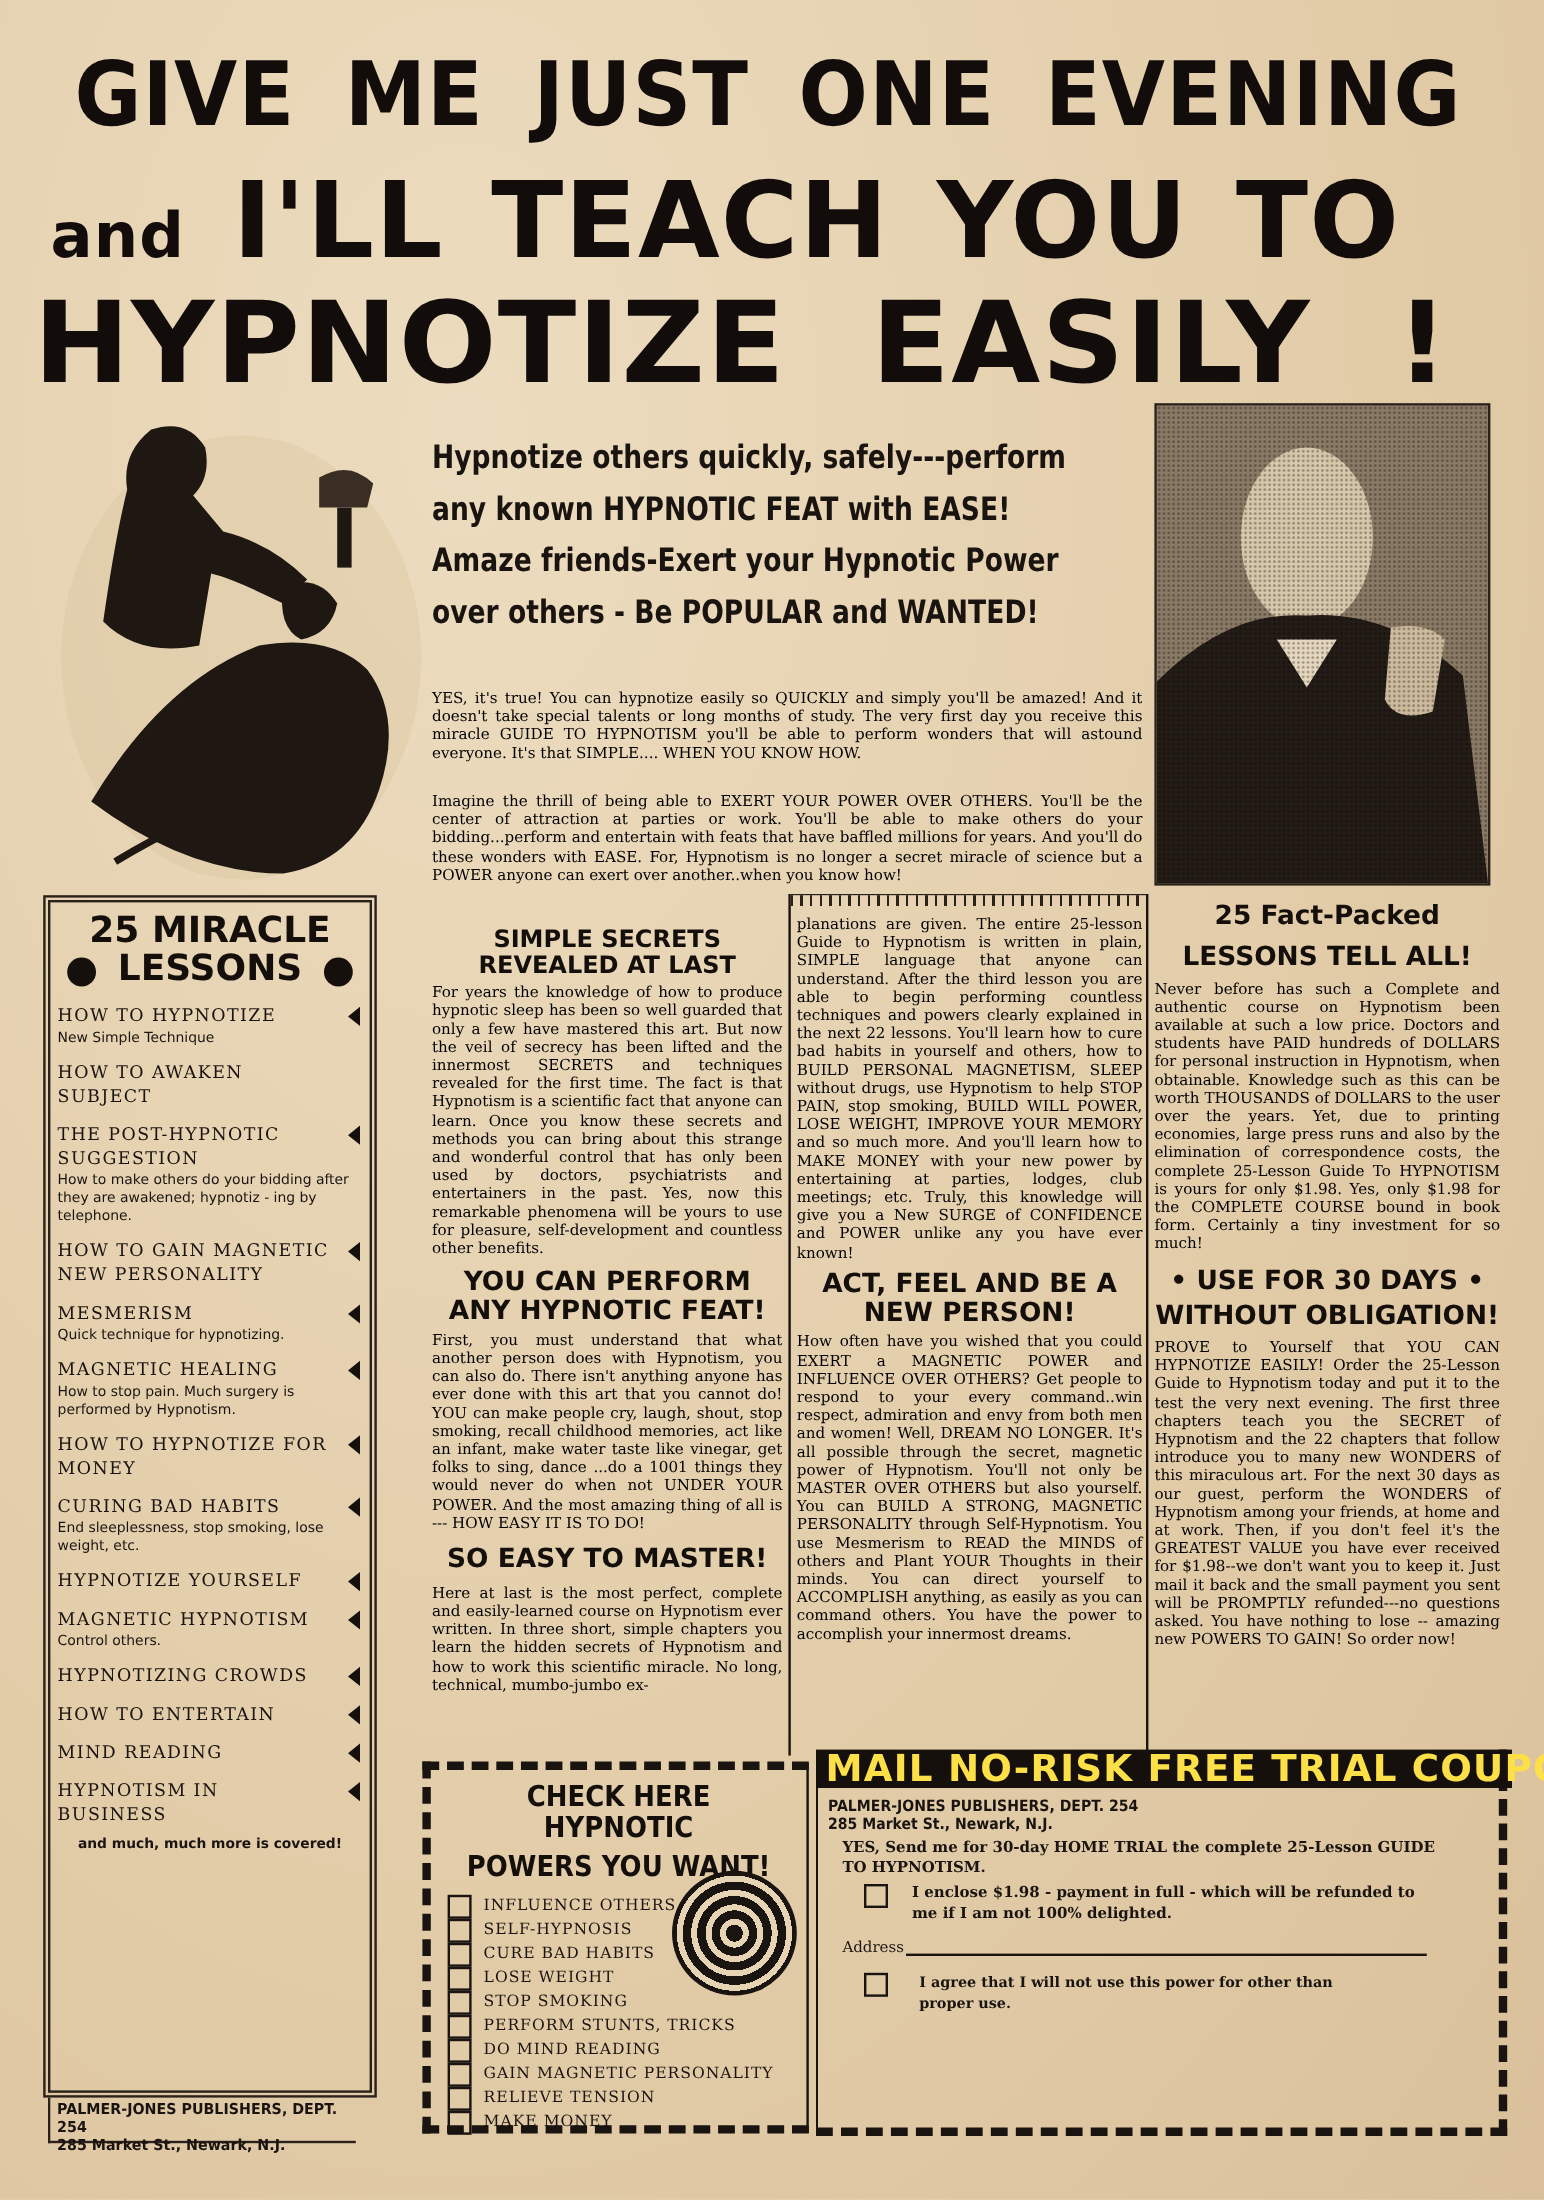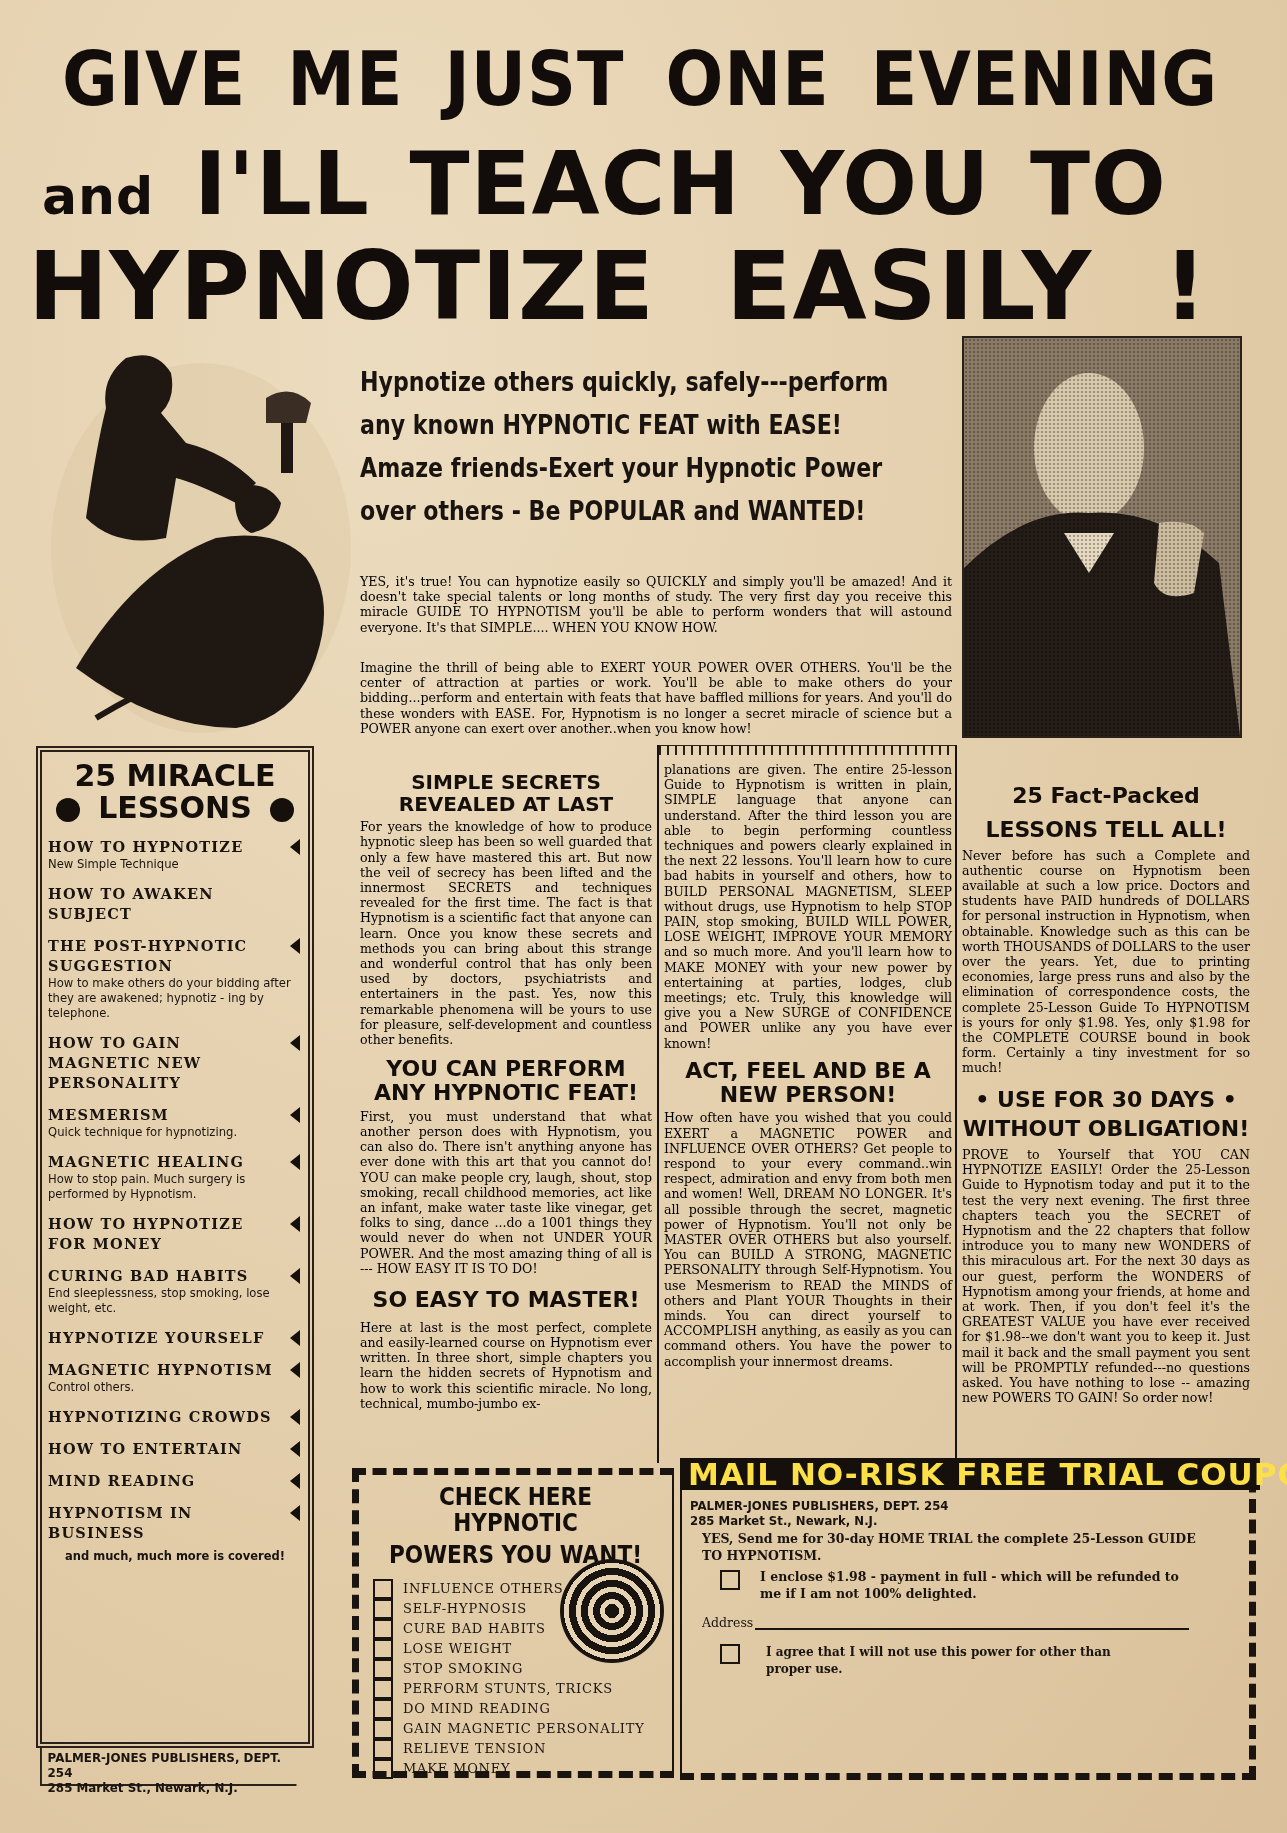--- a/index.html
+++ b/index.html
@@ -29,21 +29,21 @@
 
   .body-text { font-family: "DejaVu Serif", serif; font-size: 12.6px; line-height: 15.2px; text-align: justify; color: #000000; }
 
   .col-head { font-family: "DejaVu Sans", sans-serif; font-weight: bold; text-align: center; line-height: 1.08; color: #140f0b; }
 
   
   #lessons-box { left: 36px; top: 746px; width: 278px; height: 1002px; border: 6px double #2a211b; padding: 8px 6px; }
   #lessons-title { font-size: 30px; text-align: center; position: relative; }
   .dot { position: absolute; width: 24px; height: 24px; border-radius: 50%; background: #15100c; top: 38px; }
   .lesson { position: relative; margin-top: 12px; }
-  .lesson-title { font-family: "DejaVu Serif", serif; font-weight: bold; font-size: 14.5px; letter-spacing: 1.2px; line-height: 20px; padding-right: 26px; }
+  .lesson-title { font-family: "DejaVu Serif", serif; font-weight: normal; font-size: 14.5px; letter-spacing: 1.2px; line-height: 20px; padding-right: 26px; }
   .lesson-desc { font-family: "DejaVu Sans", sans-serif; font-size: 11.6px; line-height: 15px; }
   .arrow { position: absolute; right: 2px; top: 2px; width: 0; height: 0; border-top: 8px solid transparent; border-bottom: 8px solid transparent; border-right: 10px solid #15100c; }
   #lessons-more { font-family: "DejaVu Sans", sans-serif; font-weight: bold; font-size: 11.5px; text-align: center; margin-top: 6px; }
 
   #left-address { left: 40px; top: 1748px; width: 270px; height: 38px; border-left: 2px solid #2a211b; border-bottom: 2px solid #2a211b; font-family: "DejaVu Sans", sans-serif; font-weight: bold; font-size: 12.5px; line-height: 15px; padding: 2px 6px; transform: scaleX(0.95); transform-origin: left; }
 
   
   #check-box { left: 352px; top: 1468px; width: 322px; height: 310px; border: 7px dashed #1a1410; border-right: 2px solid #1a1410; padding: 10px 14px; }
   #check-title { font-size: 24px; transform: scaleX(0.9); }
   .check-item { display: flex; align-items: center; height: 20px; }
@@ -199,21 +199,21 @@
 
 <div class="abs" style="left:657px; top:745px; width:300px; height:718px; border-right:2px solid #1a1410; border-left:2px solid #1a1410;">
   <div class="wavy"></div>
 </div>
 <div class="abs" style="left:664px; top:762px; width:288px;">
   <div class="body-text">planations are given. The entire 25-lesson Guide to Hypnotism is written in plain, SIMPLE language that anyone can understand. After the third lesson you are able to begin performing countless techniques and powers clearly explained in the next 22 lessons. You'll learn how to cure bad habits in yourself and others, how to BUILD PERSONAL MAGNETISM, SLEEP without drugs, use Hypnotism to help STOP PAIN, stop smoking, BUILD WILL POWER, LOSE WEIGHT, IMPROVE YOUR MEMORY and so much more. And you'll learn how to MAKE MONEY with your new power by entertaining at parties, lodges, club meetings; etc. Truly, this knowledge will give you a New SURGE of CONFIDENCE and POWER unlike any you have ever known!</div>
   <div class="col-head" style="font-size:22px; margin-top:8px;">ACT, FEEL AND BE A NEW PERSON!</div>
   <div class="body-text" style="margin-top:4px;">How often have you wished that you could EXERT a MAGNETIC POWER and INFLUENCE OVER OTHERS? Get people to respond to your every command..win respect, admiration and envy from both men and women! Well, DREAM NO LONGER. It's all possible through the secret, magnetic power of Hypnotism. You'll not only be MASTER OVER OTHERS but also yourself. You can BUILD A STRONG, MAGNETIC PERSONALITY through Self-Hypnotism. You use Mesmerism to READ the MINDS of others and Plant YOUR Thoughts in their minds. You can direct yourself to ACCOMPLISH anything, as easily as you can command others. You have the power to accomplish your innermost dreams.</div>
 </div>
 
-<div class="abs" style="left:962px; top:752px; width:288px;margin-top:32px;">
+<div class="abs" style="left:962px; top:752px; width:288px;">
   <div class="col-head" style="font-size:22px;">25 Fact-Packed</div>
   <div class="col-head" style="font-size:22px; margin-top:10px;">LESSONS TELL ALL!</div>
   <div class="body-text" style="margin-top:6px;">Never before has such a Complete and authentic course on Hypnotism been available at such a low price. Doctors and students have PAID hundreds of DOLLARS for personal instruction in Hypnotism, when obtainable. Knowledge such as this can be worth THOUSANDS of DOLLARS to the user over the years. Yet, due to printing economies, large press runs and also by the elimination of correspondence costs, the complete 25-Lesson Guide To HYPNOTISM is yours for only $1.98. Yes, only $1.98 for the COMPLETE COURSE bound in book form. Certainly a tiny investment for so much!</div>
   <div class="col-head" style="font-size:22px; margin-top:12px;">• USE FOR 30 DAYS •</div>
   <div class="col-head" style="font-size:22px; margin-top:6px;">WITHOUT OBLIGATION!</div>
   <div class="body-text" style="margin-top:6px;">PROVE to Yourself that YOU CAN HYPNOTIZE EASILY! Order the 25-Lesson Guide to Hypnotism today and put it to the test the very next evening. The first three chapters teach you the SECRET of Hypnotism and the 22 chapters that follow introduce you to many new WONDERS of this miraculous art. For the next 30 days as our guest, perform the WONDERS of Hypnotism among your friends, at home and at work. Then, if you don't feel it's the GREATEST VALUE you have ever received for $1.98--we don't want you to keep it. Just mail it back and the small payment you sent will be PROMPTLY refunded---no questions asked. You have nothing to lose -- amazing new POWERS TO GAIN! So order now!</div>
 </div>
 
 <div class="abs" id="check-box">
   <div class="col-head" id="check-title">

